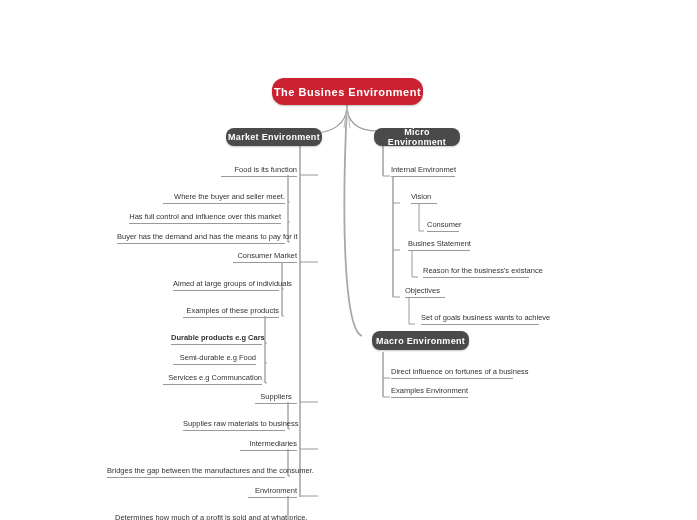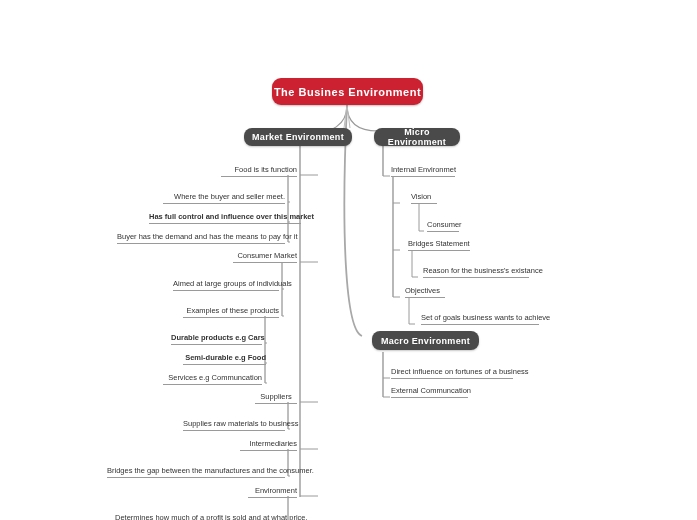--- a/index.html
+++ b/index.html
@@ -144,47 +144,47 @@
 
       <path d="M409 297 L 409 324" stroke="#9a9a9a"></path>
       <path d="M409 324 L 415 324" stroke="#9a9a9a"></path>
 
       <path d="M383 352 L 383 397" stroke="#7d7d7d" stroke-width="1.1"></path>
       <path d="M383 378 L 390 378" stroke="#9a9a9a"></path>
       <path d="M383 397 L 390 397" stroke="#9a9a9a"></path>
     </g>
   </svg>
 
-  <div class="root-node" style="left:272px; top:78px; width:151px; height:27px;">
+  <div class="root-node" style="left:272px; top:78px; width:151px; height:27px;border-radius:12px;">
     <span>The Busines Environment</span>
   </div>
 
-  <div class="branch-node" style="left:244px; top:128px; width:108px; height:18px;">
+  <div class="branch-node" style="left:226px; top:128px; width:96px; height:18px;">
     <span>Market Environment</span>
   </div>
 
   <div class="branch-node" style="left:374px; top:128px; width:86px; height:18px;">
     <span>Micro Environment</span>
   </div>
 
-  <div class="branch-node" style="left:372px; top:331px; width:107px; height:19px;">
+  <div class="branch-node" style="left:372px; top:331px; width:97px; height:19px;">
     <span>Macro Environment</span>
   </div>
 
   <div class="topic align-right" style="left:218px; top:164px; width:82px;">
     <span>Food is its function</span>
     <span class="rule"></span>
   </div>
 
   <div class="topic align-right" style="left:160px; top:191px; width:128px;">
     <span>Where the buyer and seller meet.</span>
     <span class="rule"></span>
   </div>
 
-  <div class="topic align-right" style="left:146px; top:211px; width:158px;font-weight:bold;">
+  <div class="topic align-right" style="left:126px; top:211px; width:158px;">
     <span>Has full control and influence over this market</span>
     <span class="rule"></span>
   </div>
 
   <div class="topic align-right" style="left:114px; top:231px; width:174px;">
     <span>Buyer has the demand and has the means to pay for it</span>
     <span class="rule"></span>
   </div>
 
   <div class="topic align-right" style="left:230px; top:250px; width:70px;">
@@ -200,21 +200,21 @@
   <div class="topic align-right" style="left:180px; top:305px; width:102px;">
     <span>Examples of these products</span>
     <span class="rule"></span>
   </div>
 
   <div class="topic align-right" style="left:168px; top:332px; width:97px;font-weight:bold;">
     <span>Durable products e.g Cars</span>
     <span class="rule"></span>
   </div>
 
-  <div class="topic align-right" style="left:180px; top:352px; width:89px;font-weight:bold;">
+  <div class="topic align-right" style="left:170px; top:352px; width:89px;">
     <span>Semi-durable e.g Food</span>
     <span class="rule"></span>
   </div>
 
   <div class="topic align-right" style="left:160px; top:372px; width:105px;">
     <span>Services e.g Communcation</span>
     <span class="rule"></span>
   </div>
 
   <div class="topic align-right" style="left:252px; top:391px; width:48px;text-align:center;">
@@ -256,21 +256,21 @@
     <span>Vision</span>
     <span class="rule"></span>
   </div>
 
   <div class="topic align-left" style="left:424px; top:219px; width:38px;">
     <span>Consumer</span>
     <span class="rule"></span>
   </div>
 
   <div class="topic align-left" style="left:405px; top:238px; width:68px;">
-    <span>Bridges Statement</span>
+    <span>Busines Statement</span>
     <span class="rule"></span>
   </div>
 
   <div class="topic align-left" style="left:420px; top:265px; width:112px;">
     <span>Reason for the business's existance</span>
     <span class="rule"></span>
   </div>
 
   <div class="topic align-left" style="left:402px; top:285px; width:46px;">
     <span>Objectives</span>
@@ -281,17 +281,17 @@
     <span>Set of goals business wants to achieve</span>
     <span class="rule"></span>
   </div>
 
   <div class="topic align-left" style="left:388px; top:366px; width:128px;">
     <span>Direct influence on fortunes of a business</span>
     <span class="rule"></span>
   </div>
 
   <div class="topic align-left" style="left:388px; top:385px; width:83px;">
-    <span>External Communcation</span>
+    <span>Examples Environment</span>
     <span class="rule"></span>
   </div>
 
 </div>
 
 </body></html>

